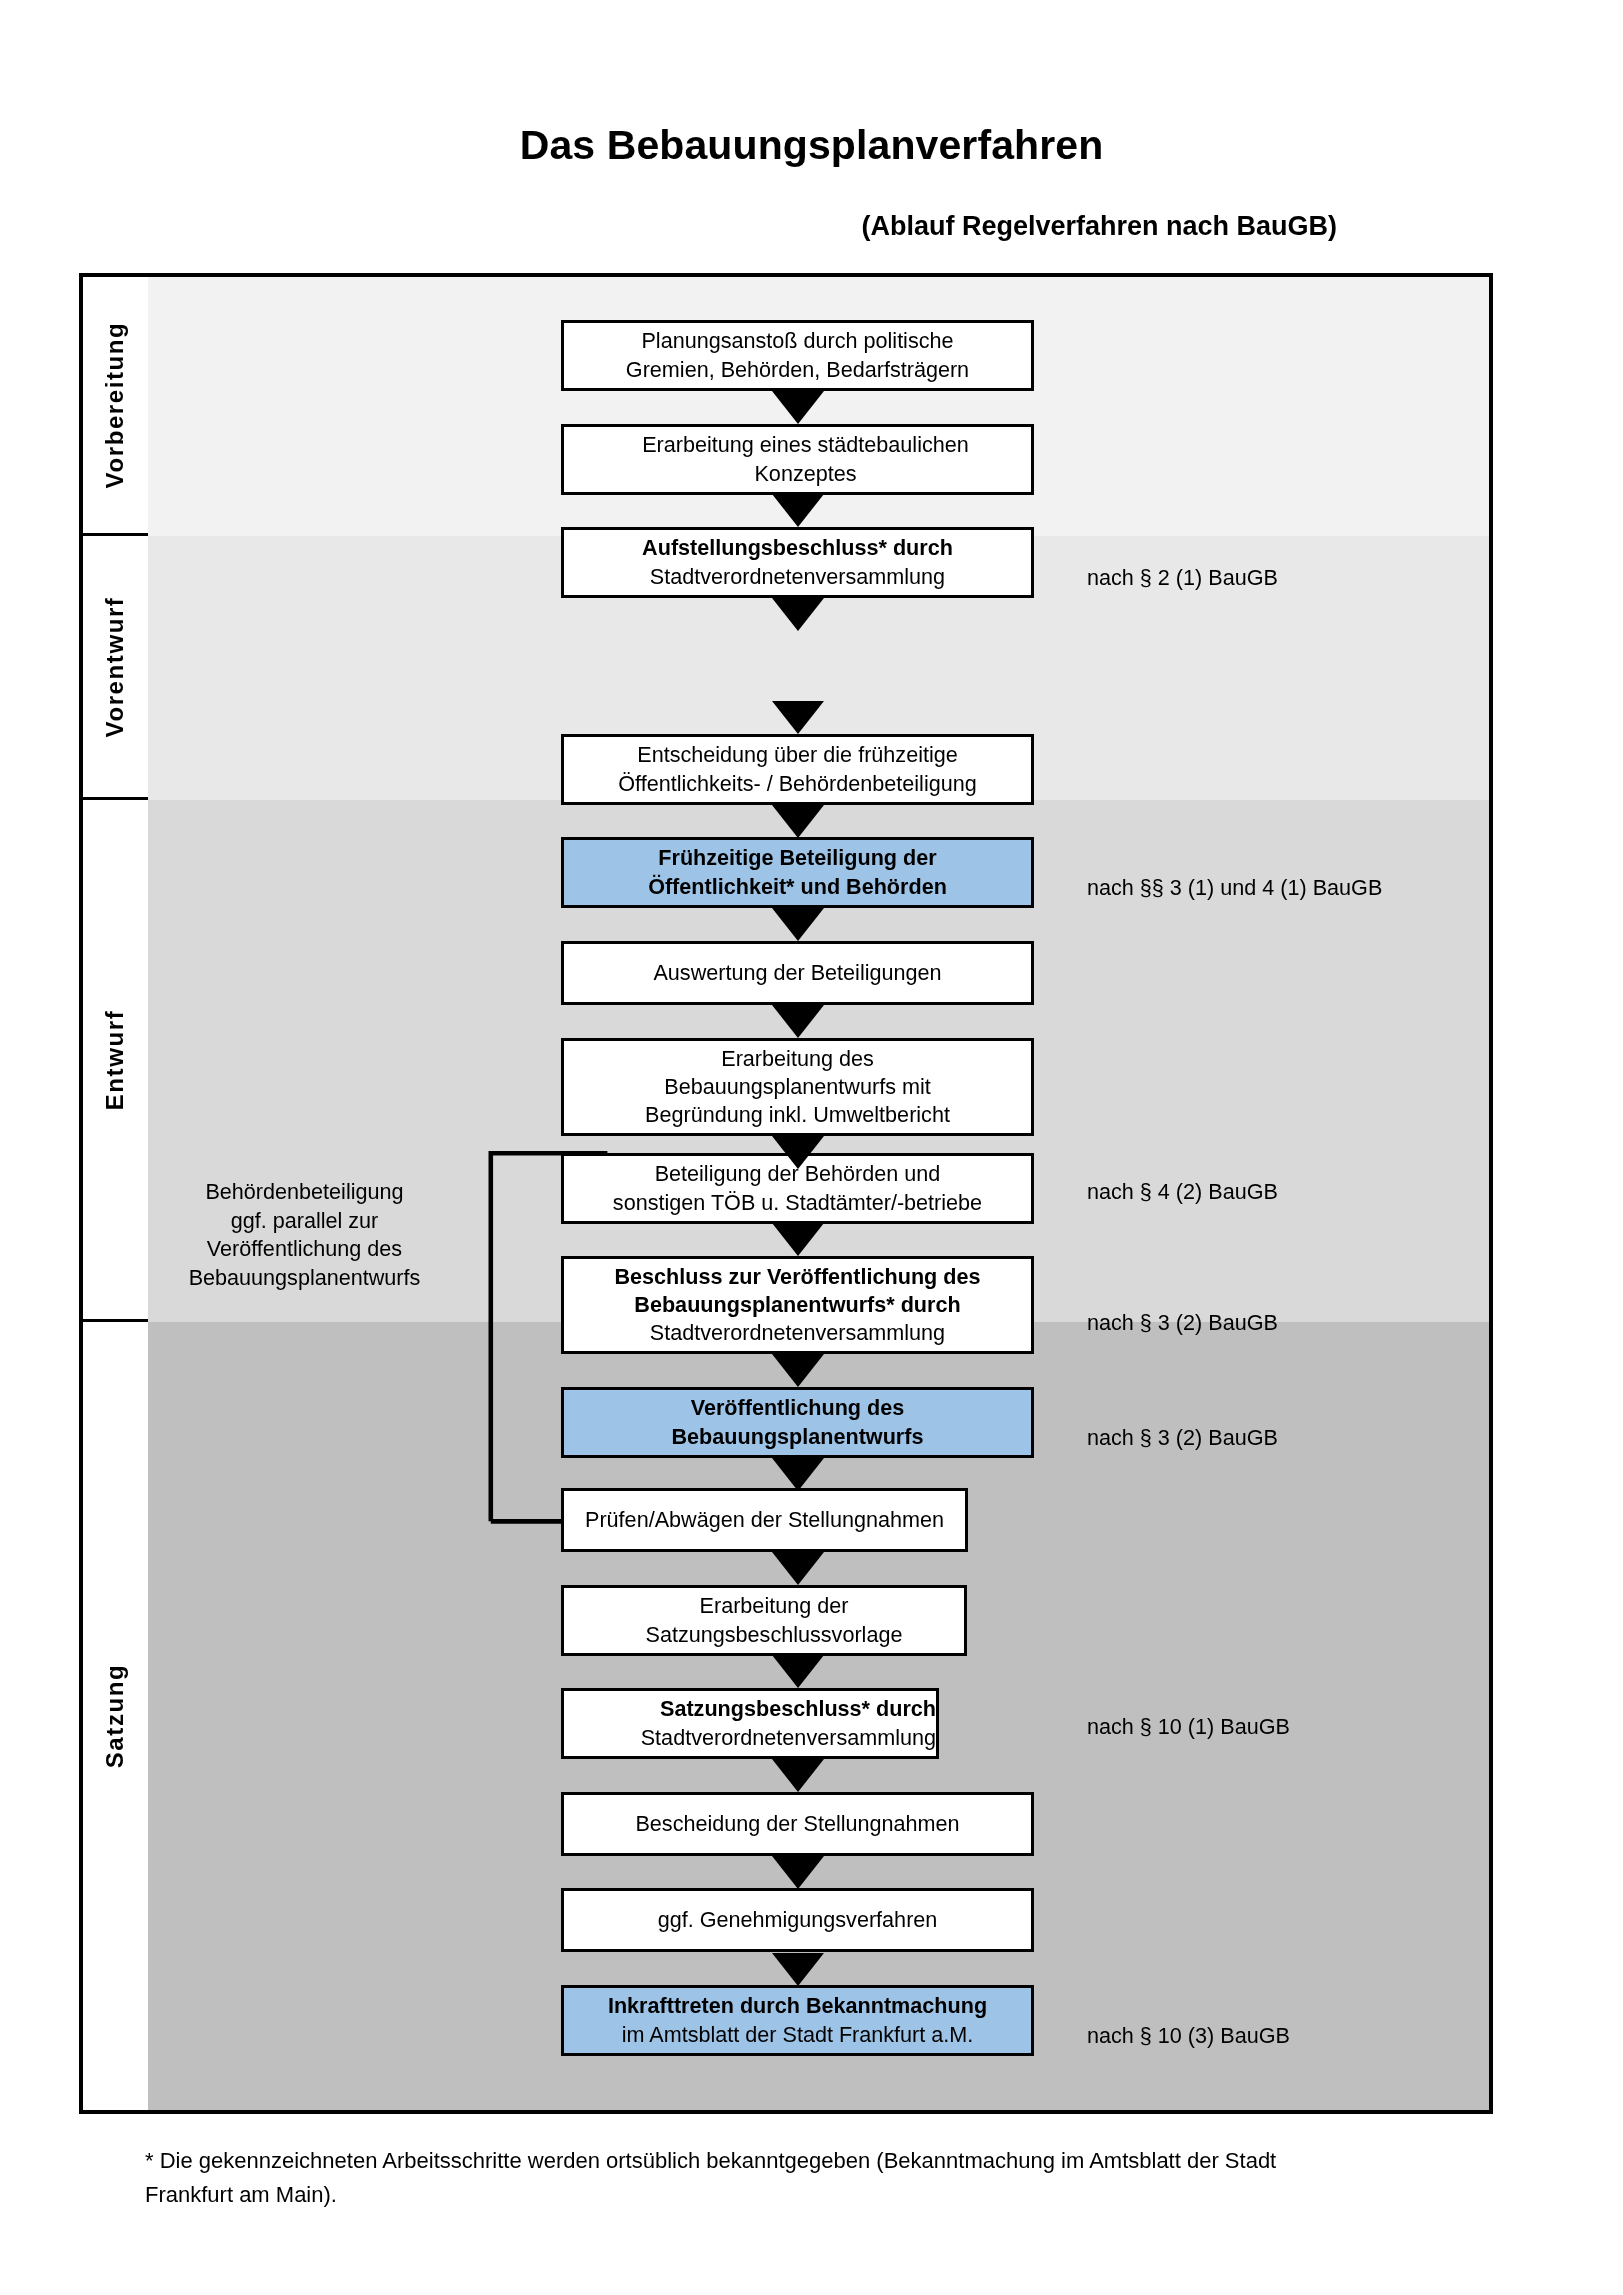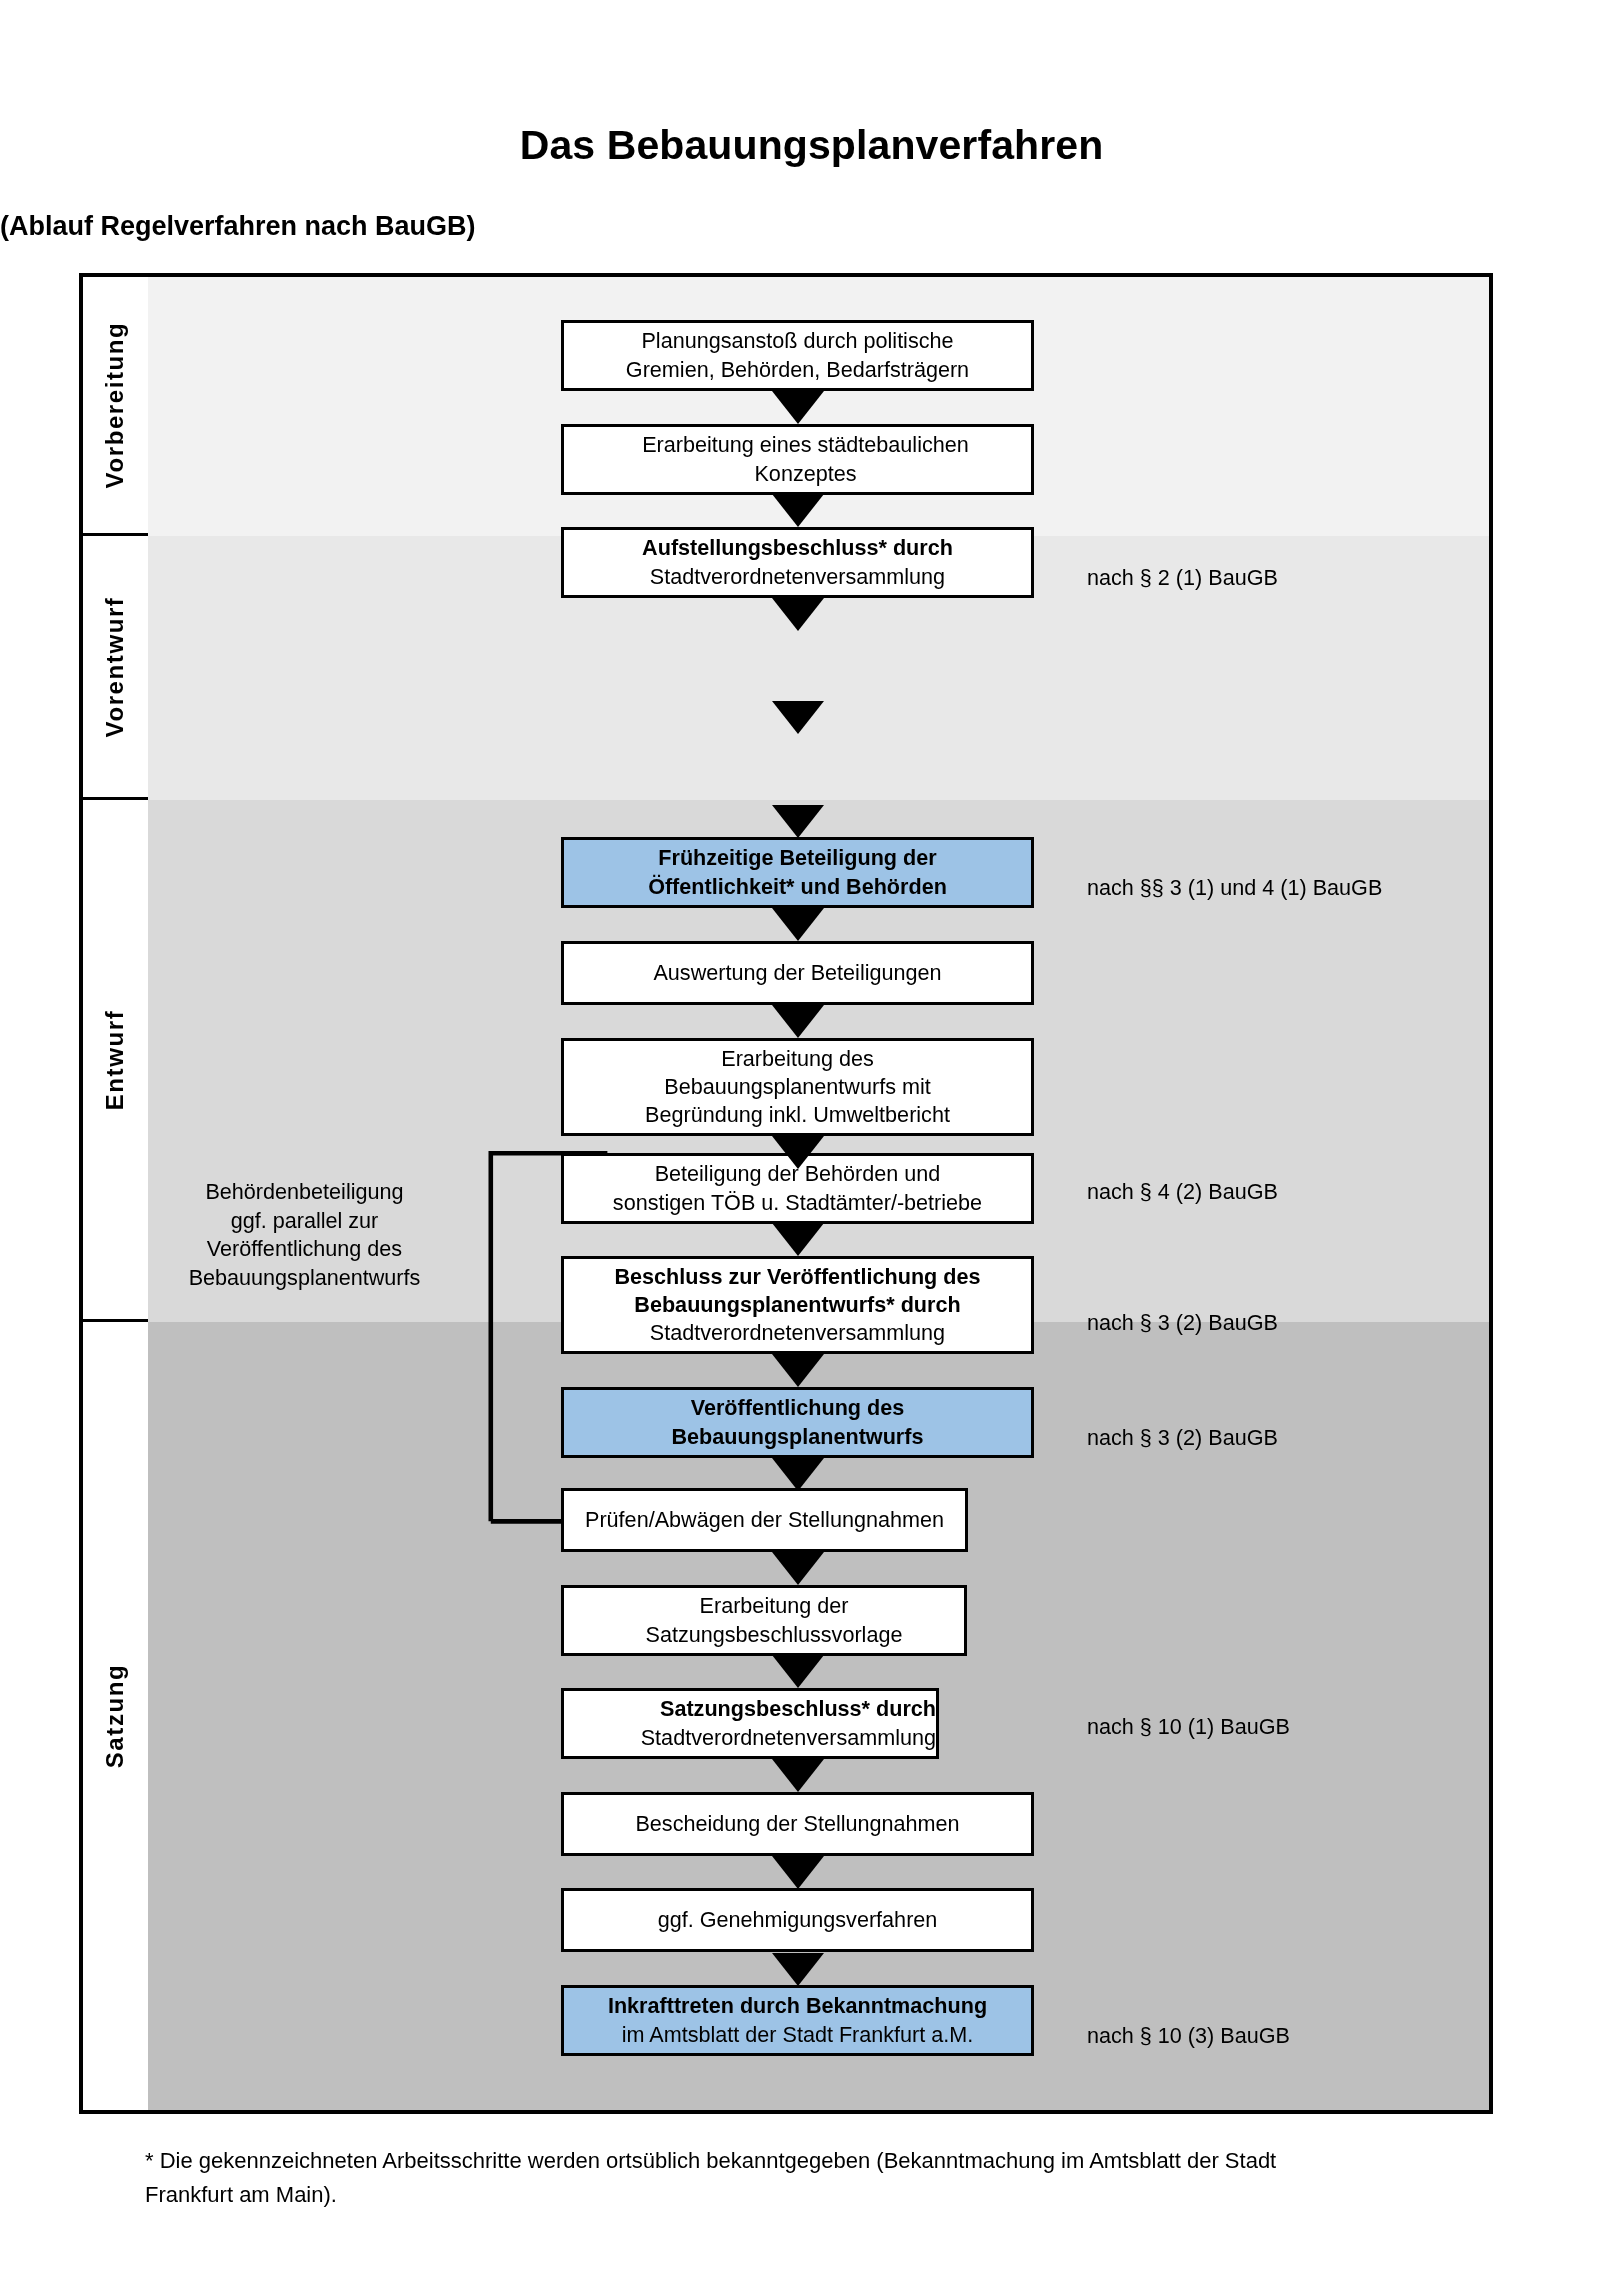--- a/index.html
+++ b/index.html
@@ -8,21 +8,21 @@
     font-family:"Liberation Sans","DejaVu Sans",sans-serif;
     color:#000;overflow:hidden;
   }
 
   
   #title{
     position:absolute;left:0;top:122px;width:1623px;text-align:center;
     font-size:41px;font-weight:bold;letter-spacing:0.1px;
   }
   #subtitle{
-    position:absolute;left:0;top:211px;width:1337px;text-align:left;
+    position:absolute;left:0;top:211px;width:1337px;text-align:right;
     font-size:27px;font-weight:bold;
   }
 
   
   #frame{
     position:absolute;left:79px;top:273px;width:1414px;height:1841px;
     border:4.6px solid #000;box-sizing:border-box;
   }
   #labelcol{
     position:absolute;left:0;top:0;width:65px;height:100%;
@@ -145,20 +145,24 @@
   <div class="arrow" style="left:689px;top:217px;"></div>
 
   <div class="node" style="left:478px;top:250px;width:473px;height:71px;">
     <span class="ln b">Aufstellungsbeschluss* durch</span>
     <span class="ln">Stadtverordnetenversammlung</span>
   </div>
   <div class="arrow" style="left:689px;top:321px;"></div>
 
   <div class="arrow" style="left:689px;top:424px;"></div>
 
+  <div class="node" style="left:478px;top:457px;width:473px;height:71px;">
+    <span class="ln">Entscheidung über die frühzeitige</span>
+    <span class="ln">Öffentlichkeits- / Behördenbeteiligung</span>
+  </div>
   <div class="arrow" style="left:689px;top:528px;"></div>
 
   <div class="node blue" style="left:478px;top:560px;width:473px;height:71px;">
     <span class="ln b">Frühzeitige Beteiligung der</span>
     <span class="ln b">Öffentlichkeit* und Behörden</span>
   </div>
   <div class="arrow" style="left:689px;top:631px;"></div>
 
   <div class="node" style="left:478px;top:664px;width:473px;height:64px;">
     <span class="ln">Auswertung der Beteiligungen</span>

